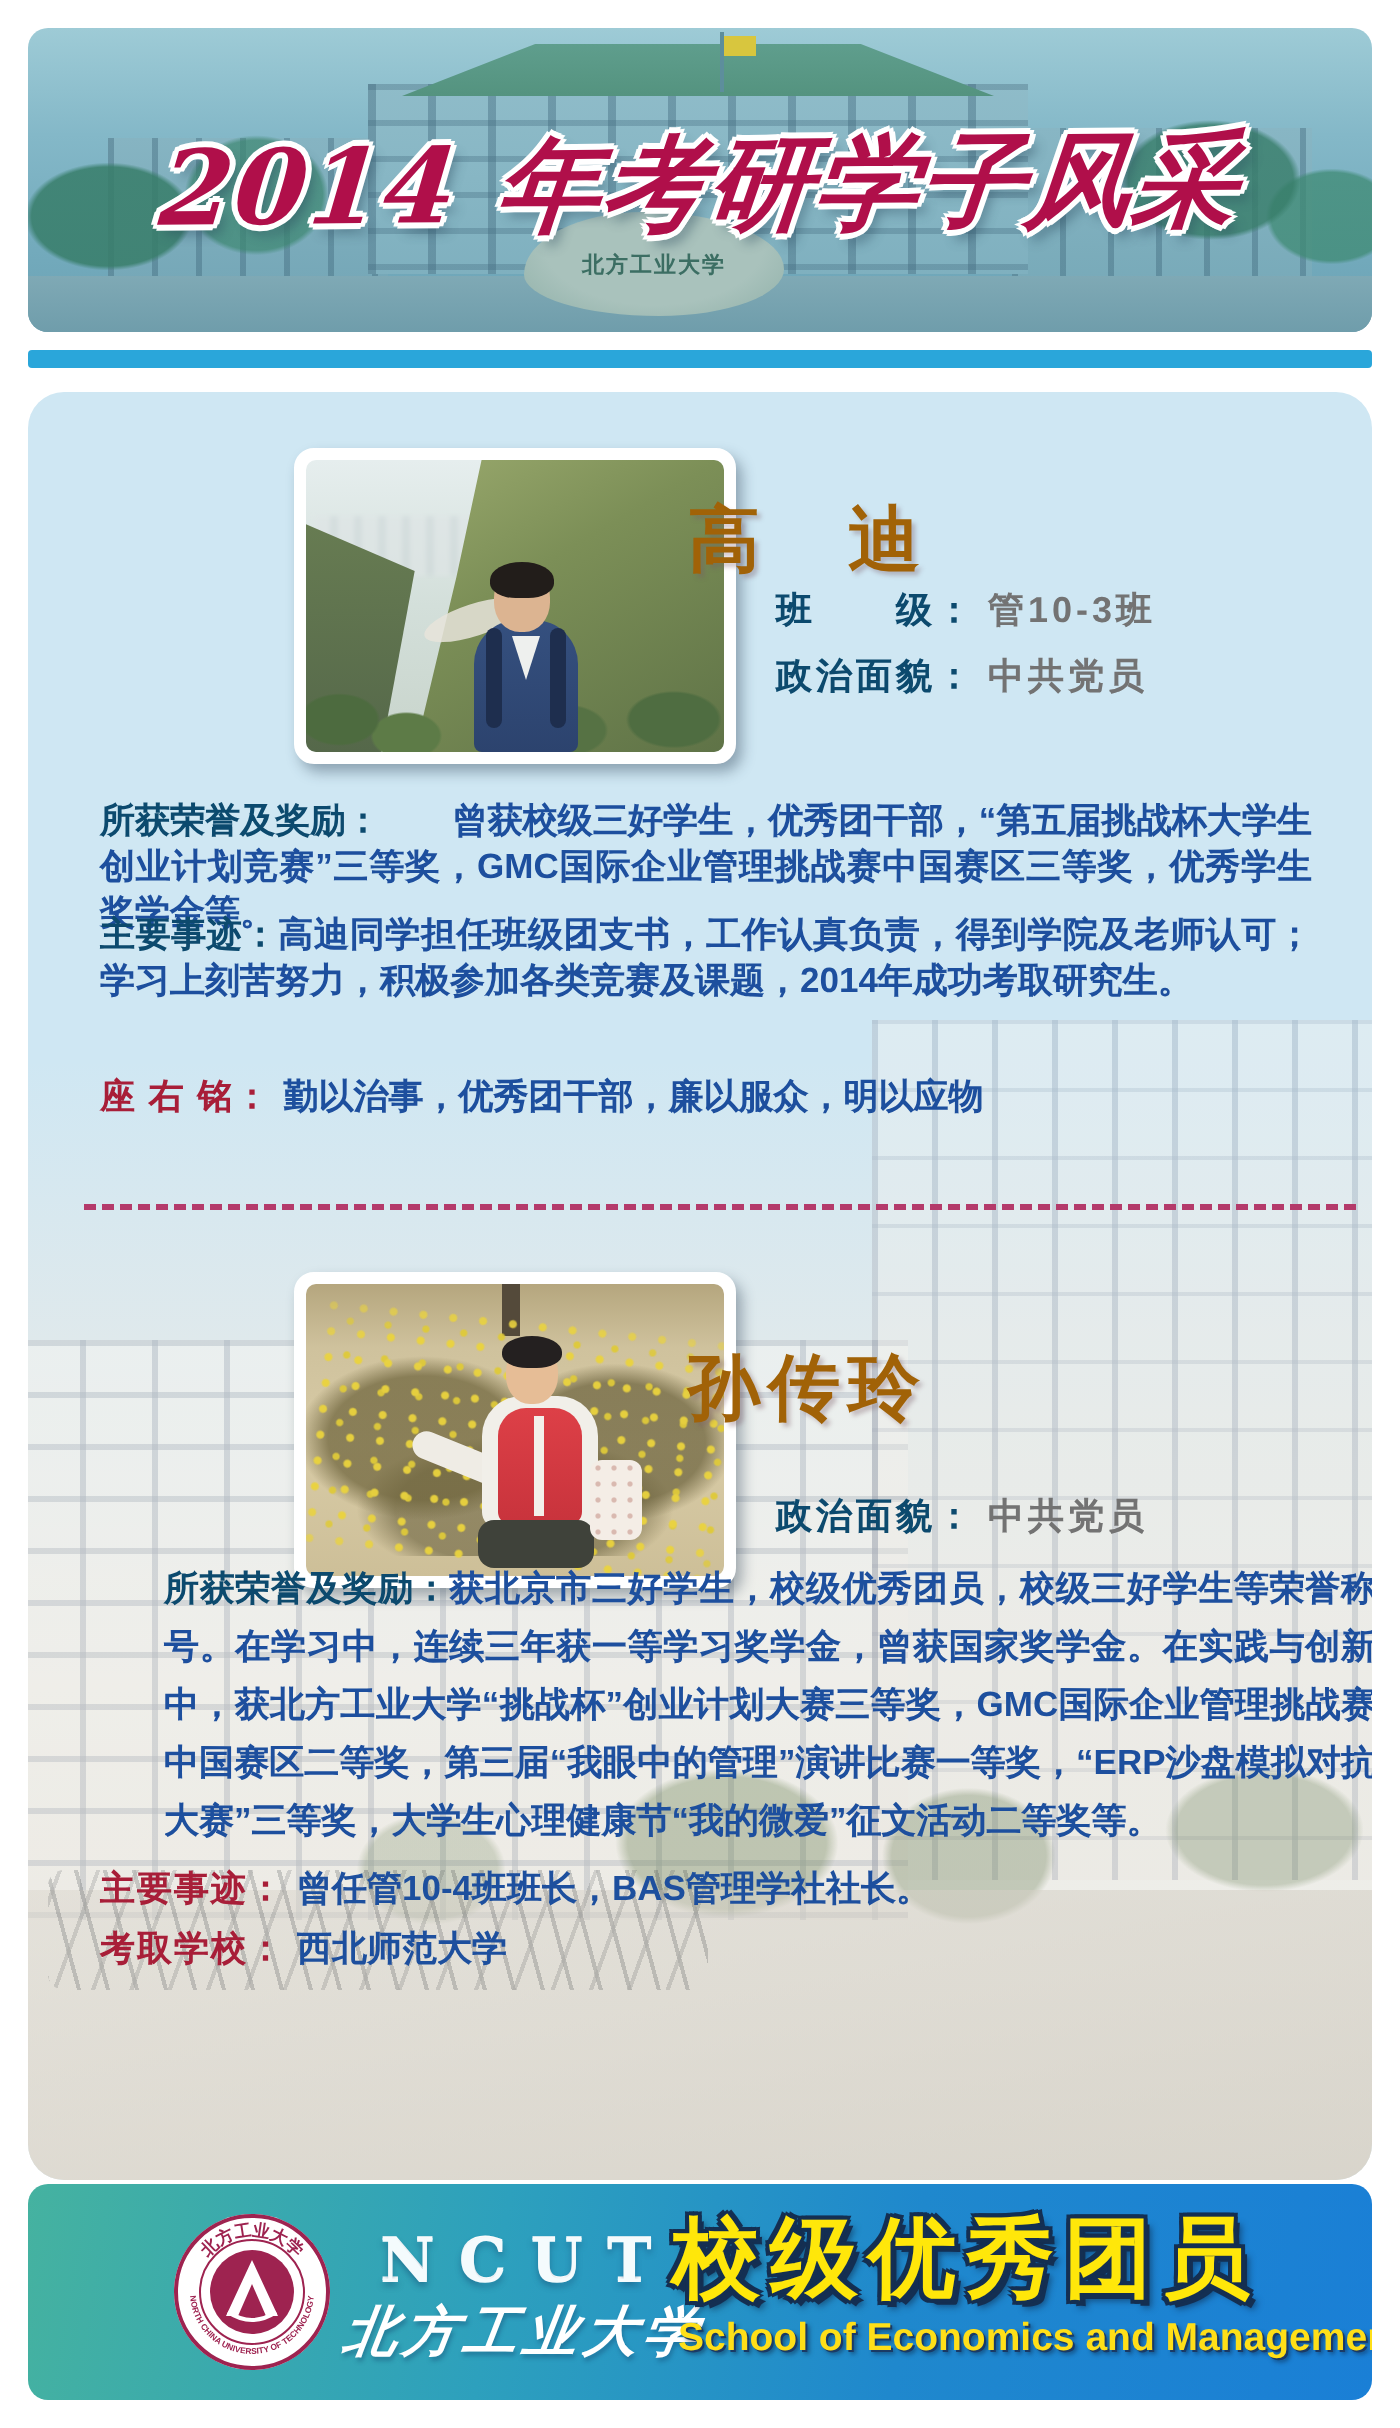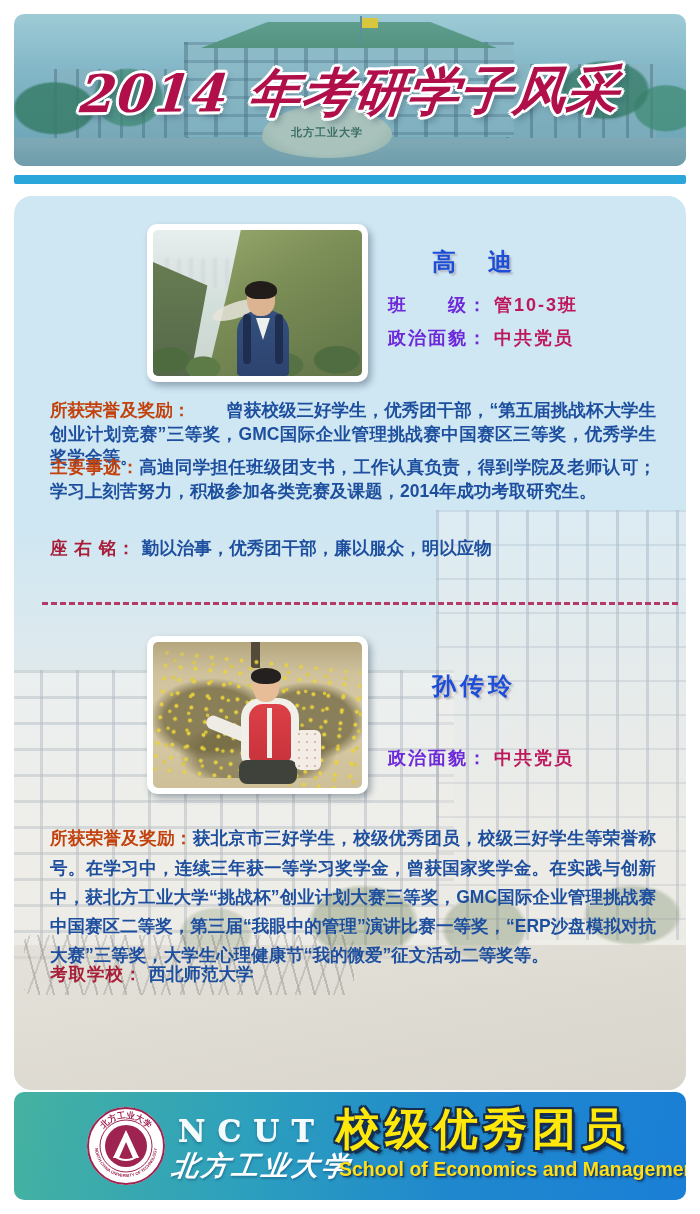--- a/index.html
+++ b/index.html
@@ -145,42 +145,42 @@
   .p2 .head { position:absolute; left:100px; bottom:86px; width:26px; height:30px;
           background:#e6bd96; border-radius:46%; }
   .p2 .head::before { content:""; position:absolute; left:-2px; top:-4px; width:30px; height:16px;
           background:#242020; border-radius:50% 50% 42% 42%; }
   .p2 .pants { position:absolute; left:86px; bottom:4px; width:58px; height:24px;
           background:#3f423a; border-radius:8px; }
   .p2 .bag { position:absolute; left:142px; bottom:18px; width:26px; height:40px;
           background:#f4ede6; border-radius:6px;
           background-image:radial-gradient(circle,#d9b9b0 1px,transparent 1.6px); background-size:8px 8px; }
 
-  .student-name { position:absolute; width:260px; text-align:center;
-          font-size:24px; font-weight:bold; letter-spacing:4px; color:#1d4ed8;
+  .student-name { position:absolute; width:260px; text-align:left;
+          font-size:36px; font-weight:bold; letter-spacing:4px; color:#a16207;
           text-shadow:2px 2px 2px rgba(120,90,100,.35); }
   .info-row { position:absolute; font-size:18px; font-weight:bold; white-space:nowrap; }
-  .info-row .lbl { color:#6d28d9; letter-spacing:2px; }
-  .info-row .val { color:#be185d; letter-spacing:2px; margin-left:6px; }
+  .info-row .lbl { color:#0c4a6e; letter-spacing:2px; }
+  .info-row .val { color:#737373; letter-spacing:2px; margin-left:6px; }
 
   .para { position:absolute; left:36px; width:606px; font-size:17.5px; font-weight:bold;
           line-height:23px; color:#1d4f9e; text-align:justify; }
-  .para .plbl { color:#c2410c;font-family:Liberation Mono, monospace; }
+  .para .plbl { color:#0c4a6e; }
   .para .indent { margin-left:36px; }
   .kv { position:absolute; left:36px; font-size:17.5px; font-weight:bold; white-space:nowrap; }
   .kv .plbl { color:#a81e38; letter-spacing:1px; }
   .kv .pval { color:#1d4f9e; margin-left:6px; }
   .z2 { z-index:2; }
 
   
   .footer { position:absolute; left:14px; top:1092px; width:672px; height:108px;
           border-radius:10px; overflow:hidden;
           background:linear-gradient(100deg,#45b2a0 0%,#2da0bd 35%,#1f88cd 65%,#1a7fd6 100%); }
   .logo { position:absolute; left:72px; top:14px; width:80px; height:80px; }
-  .ncut { position:absolute; left:164px; top:22px; font-family:"DejaVu Serif","Liberation Serif",serif;
+  .ncut { position:absolute; left:176px; top:22px; font-family:"DejaVu Serif","Liberation Serif",serif;
           font-size:30px; font-weight:bold; letter-spacing:12px; color:#f4fbfd;
           text-shadow:0 2px 3px rgba(20,70,110,.45), 0 -1px 0 #ffffff; }
   .uni-cn { position:absolute; left:158px; top:56px; font-size:27px; font-weight:bold; font-style:italic;
           color:#ffffff; letter-spacing:3px; transform:skewX(-8deg);
           text-shadow:1px 2px 2px rgba(20,70,110,.4); }
   .college-cn { position:absolute; left:322px; top:8px; font-size:44px; font-weight:bold;
           letter-spacing:5px; color:#ffe70a; white-space:nowrap;
           text-shadow:
             -2px 0 0 #142f52, 2px 0 0 #142f52, 0 -2px 0 #142f52, 0 2px 0 #142f52,
             -2px -2px 0 #142f52, 2px -2px 0 #142f52, -2px 2px 0 #142f52, 3px 3px 0 #142f52,
@@ -263,22 +263,25 @@
         <div class="vest"></div>
         <div class="head"></div>
         <div class="pants"></div>
         <div class="bag"></div>
       </div>
     </div>
     <div class="student-name z2" style="left:330px; top:474px;">孙传玲</div>
     <div class="info-row z2" style="left:374px; top:550px;">
       <span class="lbl">政治面貌：</span><span class="val">中共党员</span>
     </div>
-    <div class="para z2" style="top:628px; line-height:29px;">
+    <div class="para z2" style="top:584px; line-height:29px;margin-left:32px;">
       <span class="plbl">所获荣誉及奖励：</span><span>获北京市三好学生，校级优秀团员，校级三好学生等荣誉称号。在学习中，连续三年获一等学习奖学金，曾获国家奖学金。在实践与创新中，获北方工业大学“挑战杯”创业计划大赛三等奖，GMC国际企业管理挑战赛中国赛区二等奖，第三届“我眼中的管理”演讲比赛一等奖，“ERP沙盘模拟对抗大赛”三等奖，大学生心理健康节“我的微爱”征文活动二等奖等。</span>
+    </div>
+    <div class="kv z2" style="top:736px;">
+      <span class="plbl">主要事迹：</span><span class="pval">曾任管10-4班班长，BAS管理学社社长。</span>
     </div>
     <div class="kv z2" style="top:766px;text-align:right;">
       <span class="plbl">考取学校：</span><span class="pval">西北师范大学</span>
     </div>
   </div>
 
   <div class="footer">
     <svg class="logo" viewBox="0 0 80 80">
       <circle cx="40" cy="40" r="39" fill="#ffffff"></circle>
       <circle cx="40" cy="40" r="38" fill="none" stroke="#9e2350" stroke-width="2"></circle>

